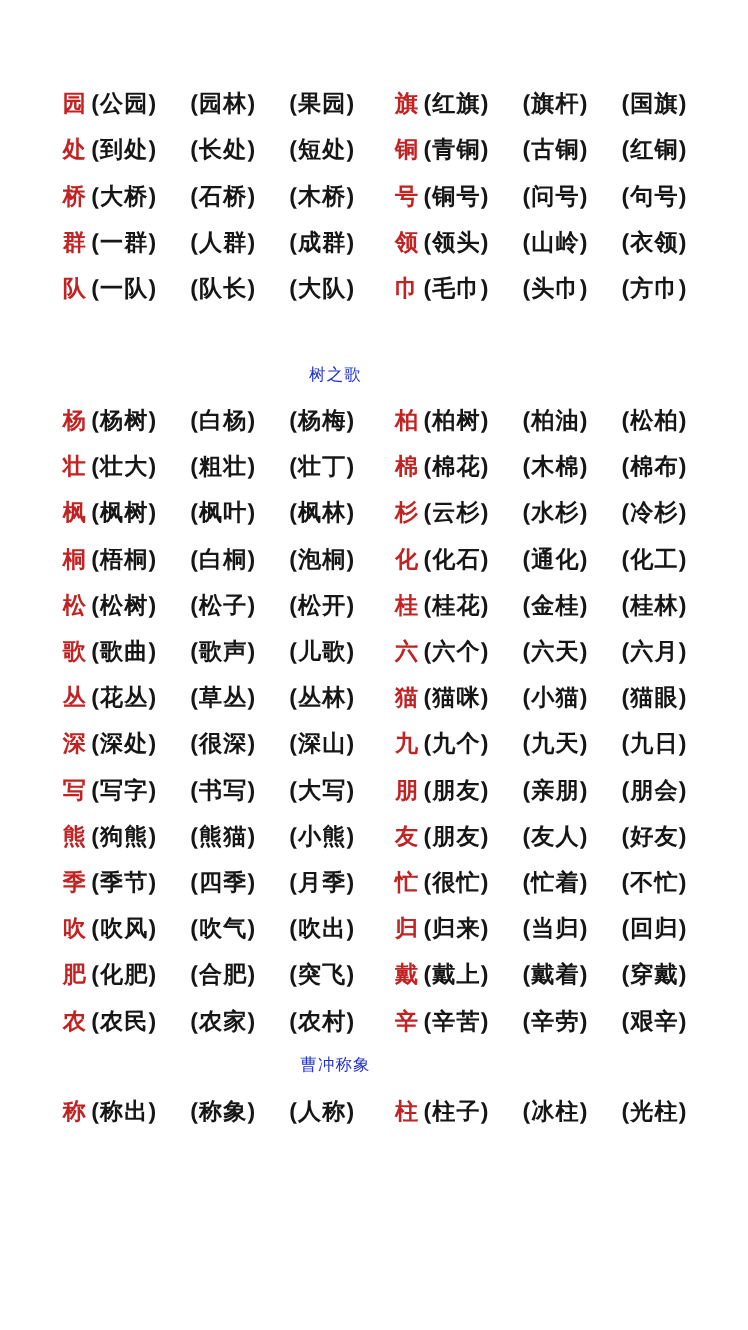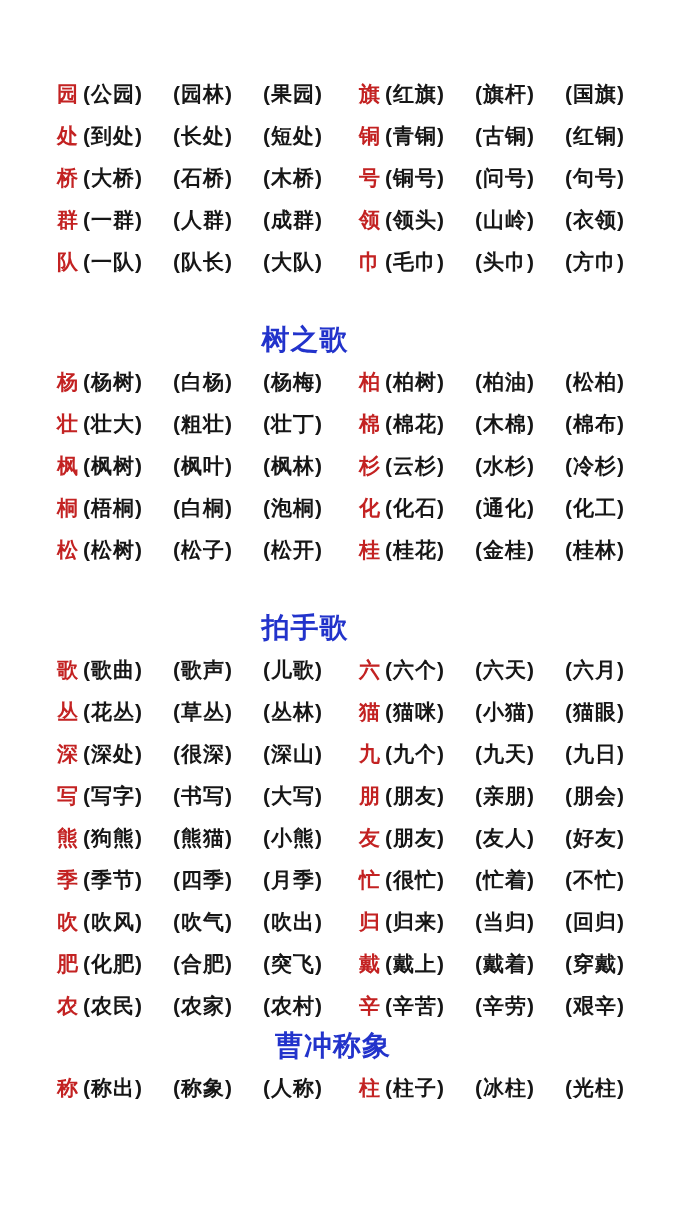--- a/index.html
+++ b/index.html
@@ -51,28 +51,27 @@
     color: var(--word-black, #161616);
     letter-spacing: 1px;
   }
   .section-title {
     height: 42px;
     margin-top: 36px;
     display: flex;
     align-items: center;
     justify-content: center;
     width: 610px; 
-    font-size: 28px;
-    font-weight: bold;
+    font-size: 15px;
+    font-weight: normal;
     color: var(--title-blue, #2233cb);
     letter-spacing: 1px;
   }
   .section-title.tight {
     margin-top: -2px;
-    margin-left: 28px;
   }
 </style>
 </head>
 <body>
 
 <div class="sheet">
   <div>
       <div class="row">
         <div class="pair">
           <span class="hanzi">园</span>
@@ -207,21 +206,20 @@
           <span class="word">(松子)</span>
           <span class="word">(松开)</span>
         </div>
         <div class="pair">
           <span class="hanzi">桂</span>
           <span class="word">(桂花)</span>
           <span class="word">(金桂)</span>
           <span class="word">(桂林)</span>
         </div>
       </div>
-      <div class="section-title">拍手歌</div>
       <div class="row">
         <div class="pair">
           <span class="hanzi">歌</span>
           <span class="word">(歌曲)</span>
           <span class="word">(歌声)</span>
           <span class="word">(儿歌)</span>
         </div>
         <div class="pair">
           <span class="hanzi">六</span>
           <span class="word">(六个)</span>

